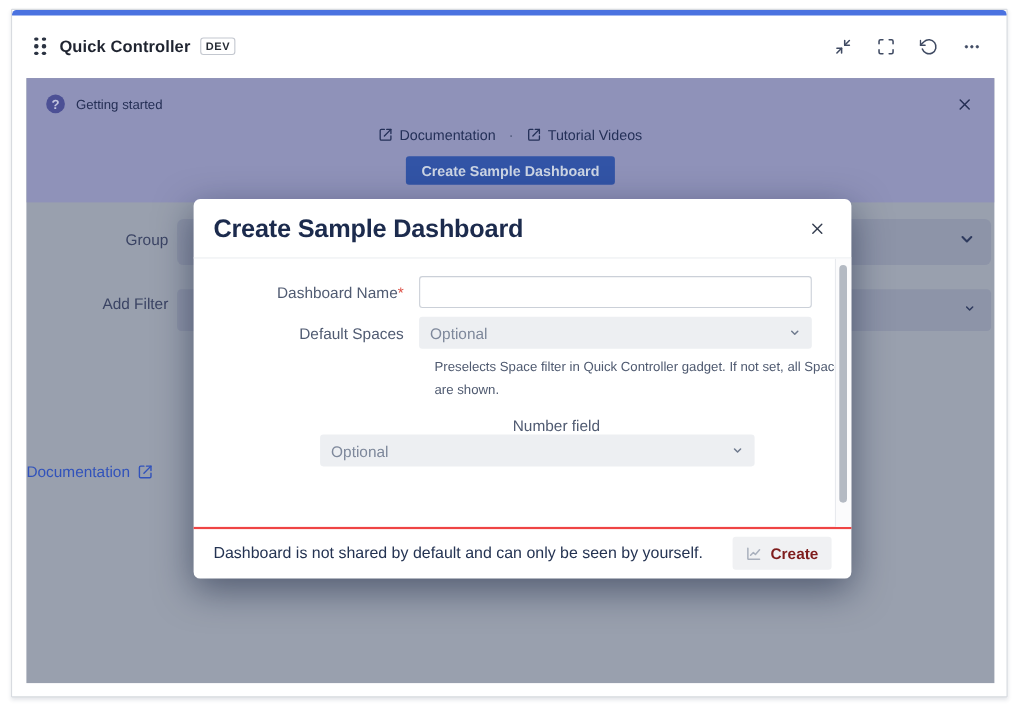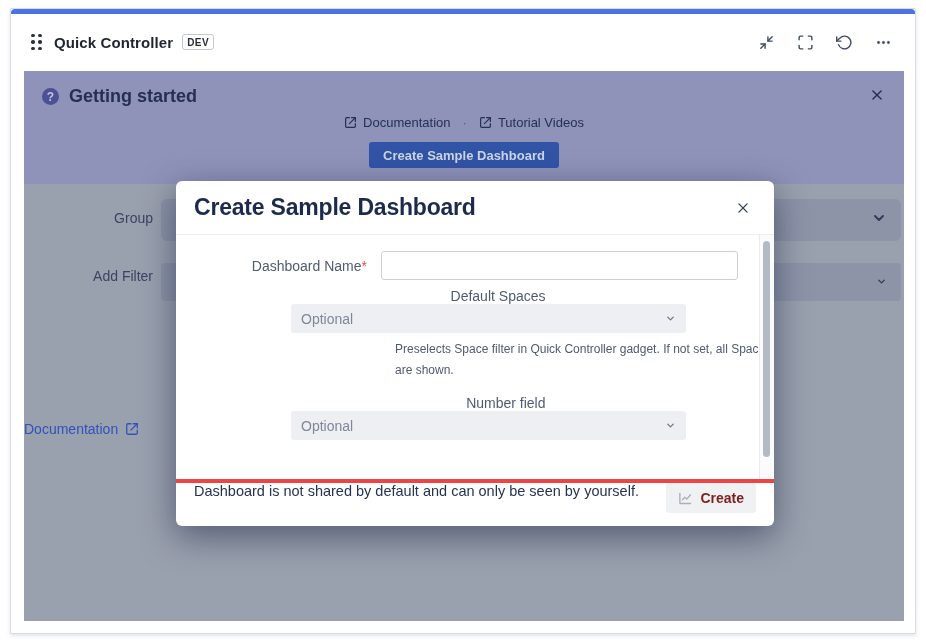--- a/index.html
+++ b/index.html
@@ -23,21 +23,21 @@
              background:none; border:none; cursor:pointer; color:#404b63; border-radius:3px; }
   .hdr-btn svg { stroke:#404b63; }
 
   
   .content { position:absolute; left:13px; top:62px; width:880px; height:550px; background:#99a0ae; overflow:hidden; }
 
   .banner { position:relative; height:113px; background:#8f92b9; }
   .banner-head { position:absolute; left:18px; top:15px; display:flex; align-items:center; gap:10px; }
   .q-icon { width:17px; height:17px; border-radius:50%; background:#4c5095; color:#c3c5e0;
             font-size:12px; font-weight:bold; display:flex; align-items:center; justify-content:center; }
-  .banner-title { font-size:18px; font-weight:bold; color:#252f55; }
+  .banner-title { font-size:12px; font-weight:normal; color:#252f55; }
   .banner-close { position:absolute; right:14px; top:11px; width:26px; height:26px; background:none; border:none;
                   cursor:pointer; display:flex; align-items:center; justify-content:center; }
   .banner-links { position:absolute; left:0; right:0; top:44px; display:flex; justify-content:center;
                   align-items:center; gap:12px; }
   .bnr-link { display:flex; align-items:center; gap:6px; font-size:13px; color:#243058; cursor:pointer; text-decoration:none; }
   .bnr-link svg { stroke:#243058; }
   .dot-sep { color:#525b7d; font-size:13px; }
   .banner-btn-row { position:absolute; left:0; right:0; top:71px; display:flex; justify-content:center; }
   .banner-btn { height:26px; padding:0 14px; background:#3254a6; color:#ccd5e4; border:none; border-radius:3px;
                 font-size:13px; font-weight:bold; cursor:pointer; font-family:inherit; }
@@ -60,24 +60,24 @@
   .m-body { position:relative; height:244px; padding:16px 36px 0 18px; overflow:hidden;margin-left:45px; }
   .m-row { display:flex; align-items:center; }
   .m-label-col { width:142px; text-align:right; font-size:14px; color:#505b72; padding-right:14px; flex:none; }
   .req { color:#dd5147; }
   .m-input { width:395px; height:29px; border:1px solid #cbd0d8; border-radius:3px; padding:0 8px;
              font-size:14px; color:#1c2b4d; font-family:inherit; background:#fff; outline:none; }
   .m-select { position:relative; width:395px; height:29px; background:#edeff2; border-radius:3px;
               display:flex; align-items:center; padding:0 10px; font-size:14px; color:#7e889b; cursor:pointer; }
   .m-select .chev { position:absolute; right:10px; top:50%; transform:translateY(-50%); }
   .m-help { font-size:12px; color:#4f5a70; line-height:21px; width:395px; margin-left:156px; }
-  .mt8{margin-top:8px;flex-direction:column;} .mt6{margin-top:6px;} .mt14{margin-top:14px;flex-direction:column;}
+  .mt8{margin-top:8px;} .mt6{margin-top:6px;} .mt14{margin-top:14px;flex-direction:column;}
   .m-scrollbar { position:absolute; right:0; top:0; bottom:0; width:15px; background:#fbfbfc; border-left:1px solid #e8eaee; }
   .m-thumb { position:absolute; left:3px; top:6px; width:7px; height:216px; background:#b4bac3; border-radius:4px; cursor:pointer; }
-  .m-footer { height:46px; border-top:4px solid #ef4444; display:flex; padding:0 18px; gap:12px; }
+  .m-footer { height:46px; border-top:2px solid #ef4444; display:flex; align-items:center; padding:0 18px; gap:12px; }
   .m-note { flex:1; font-size:14.5px; color:#243352; }
   .m-create { height:30px; padding:0 12px; background:#f0f1f3; border:none; border-radius:3px;
               display:flex; align-items:center; gap:7px; font-size:14px; font-weight:bold; color:#7f1d1d;
               font-family:inherit; cursor:not-allowed; }
   .m-create svg { stroke:#a9b0bd; }
 </style>
 </head>
 <body>
 
 <div class="card">

